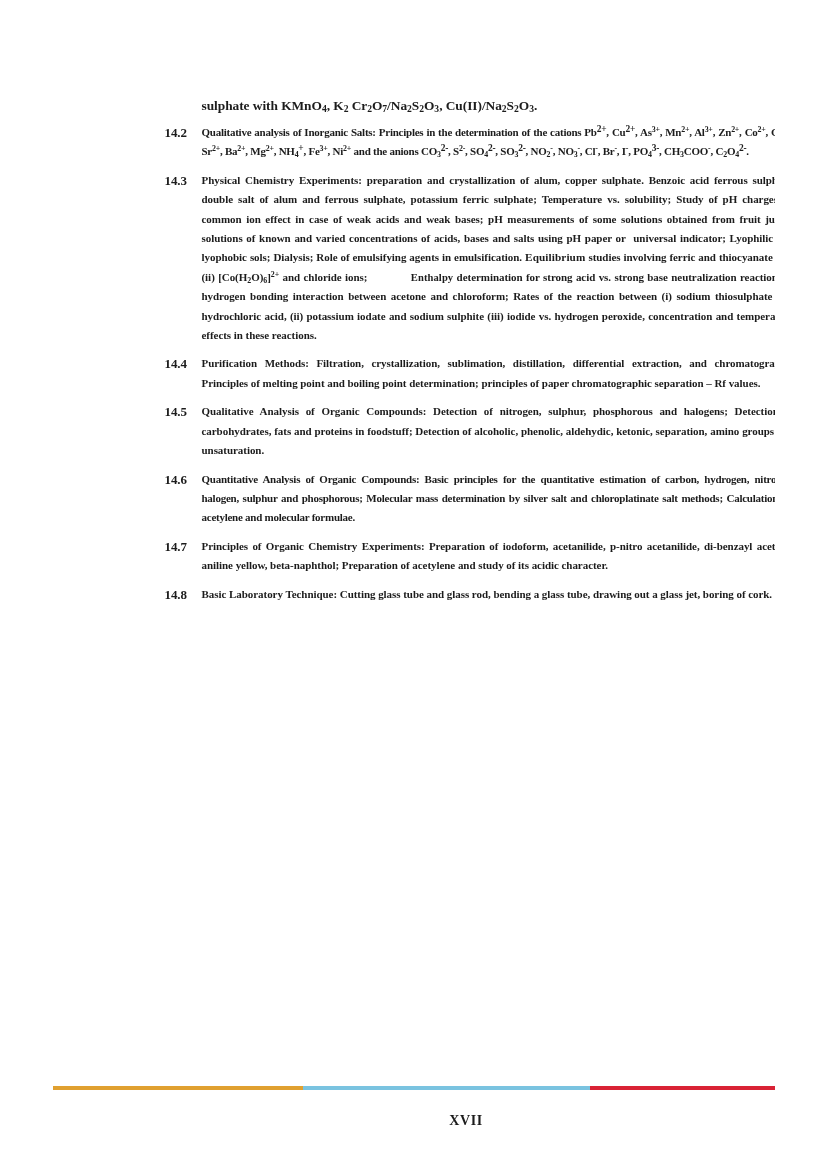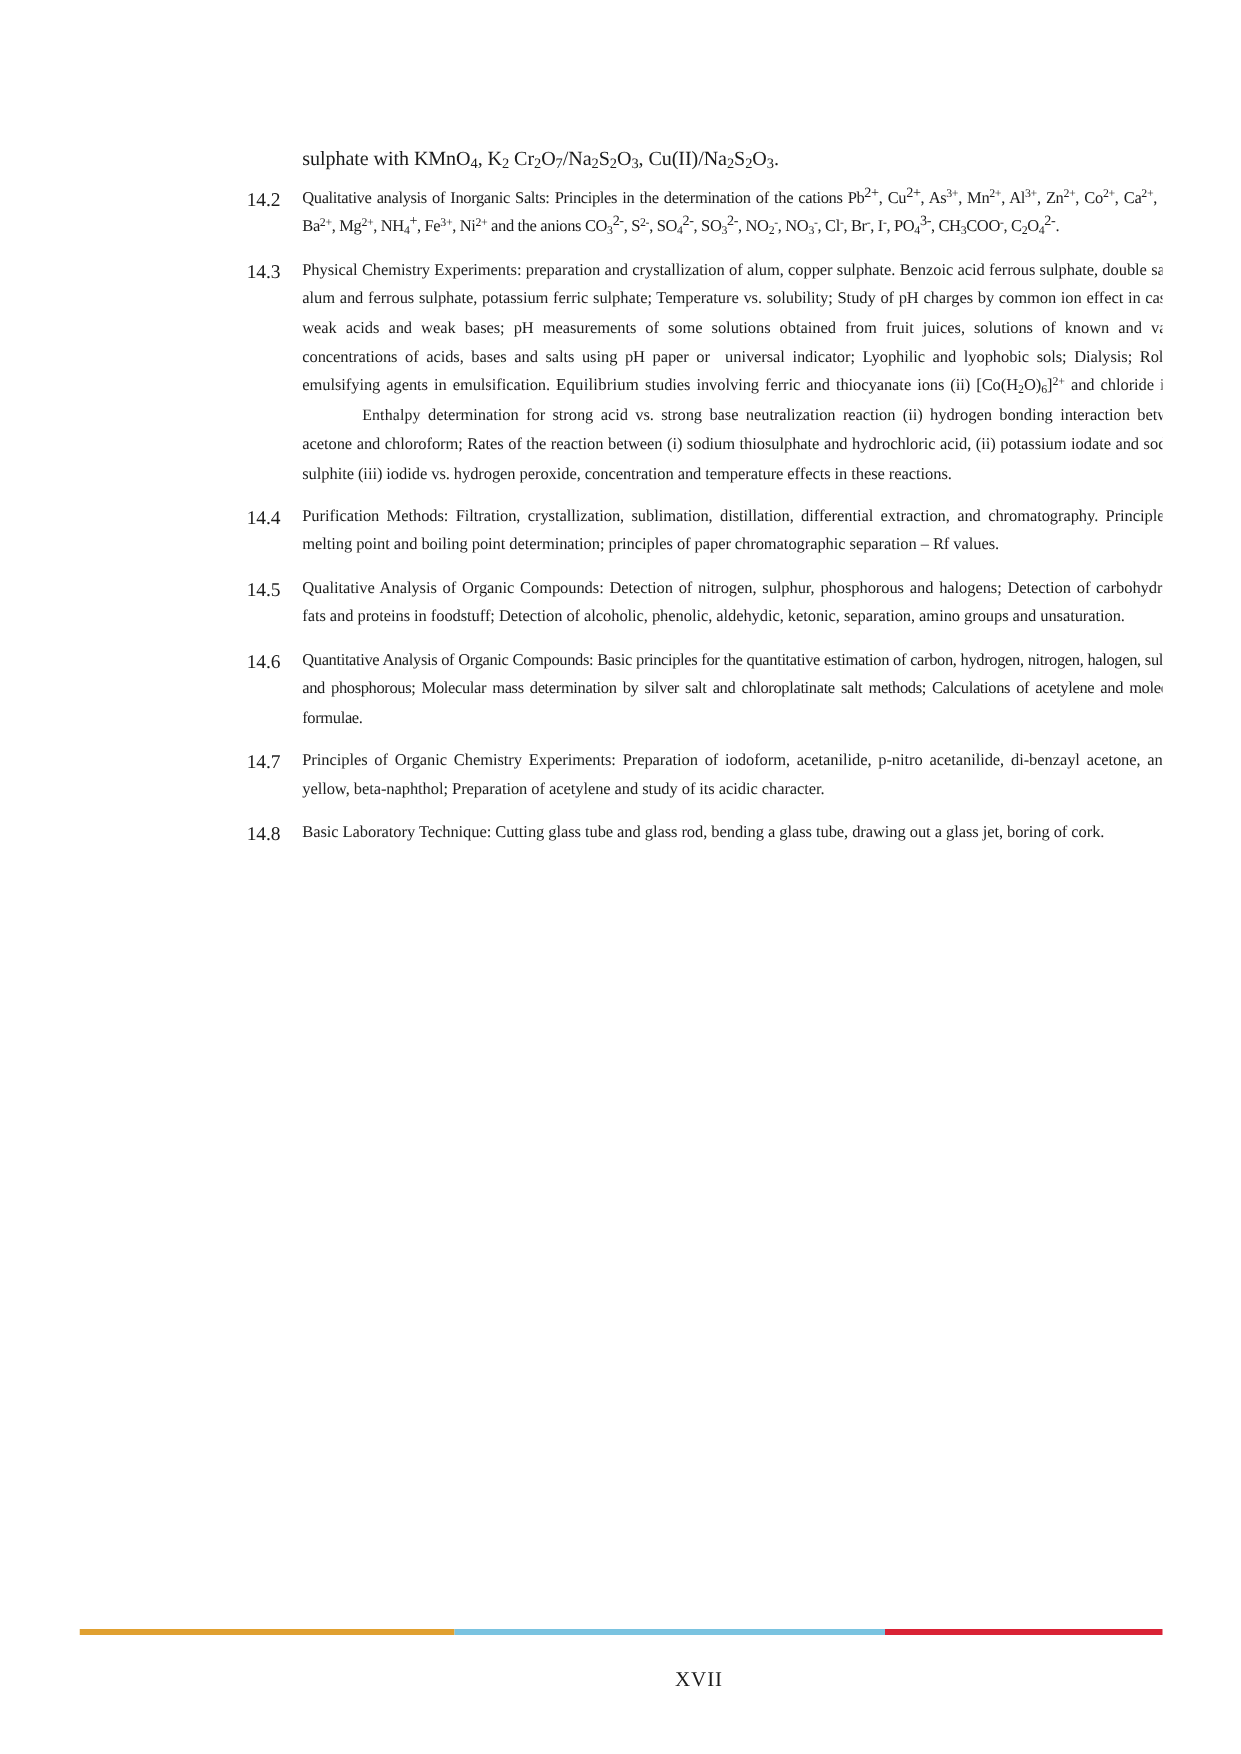--- a/index.html
+++ b/index.html
@@ -11,20 +11,21 @@
     font-family: "Liberation Serif", "DejaVu Serif", serif;
     color: #1c1c1c;
   }
   #page {
     position: relative;
     width: 722px;
     height: 1169px;
     margin: 0 auto;
     background: #ffffff;
     overflow: hidden;
+    font-weight: bold;
   }
   
   .content {
     position: absolute;
     left: 112px;
     top: 96px;
     width: 630px;
   }
   .lead-line {
     font-size: 13.4px;

